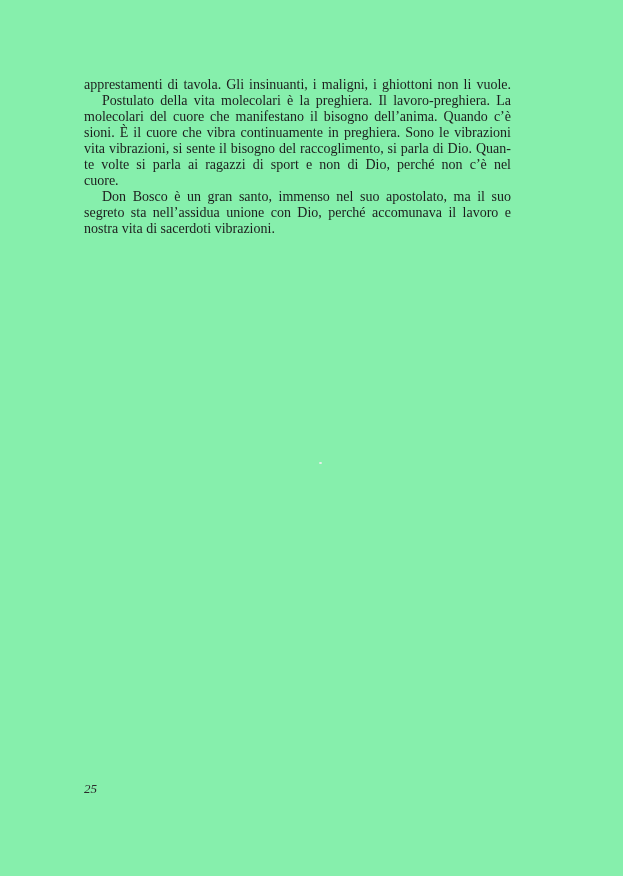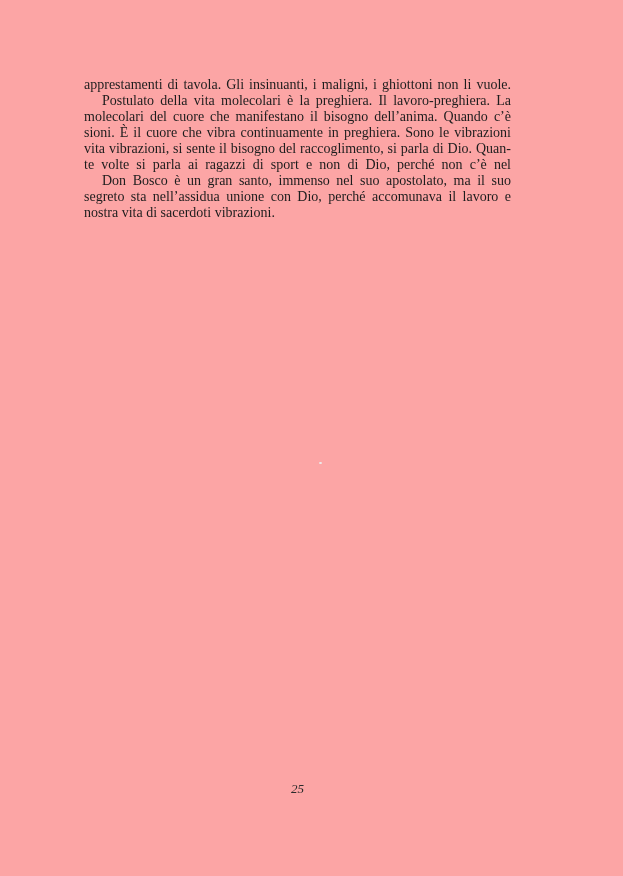--- a/index.html
+++ b/index.html
@@ -11,21 +11,21 @@
     height: 876px;
     position: relative;
     background: #fdfdfd;
     overflow: hidden;
     font-family: "Liberation Serif", serif;
     color: #1d1d1d;
   }
   .scan-page {
     position: absolute;
     inset: 0;
-    background: #fca5a5;
+    background: #86efac;
   }
   .text-block {
     position: absolute;
     left: 84px;
     top: 77px;
     width: 427px;
     font-size: 14px;
     line-height: 16px;
     text-rendering: optimizeLegibility;
   }
@@ -37,21 +37,21 @@
     text-align-last: justify;
   }
   .line.indent {
     text-indent: 18px;
   }
   .page-number {
     position: absolute;
     left: 84px;
     top: 782px;
     width: 427px;
-    text-align: center;
+    text-align: left;
     font-style: italic;
     font-size: 13px;
     line-height: 14px;
     color: #2a2a2a;
   }
   .speck {
     position: absolute;
     left: 319px;
     top: 462px;
     width: 3px;
@@ -67,20 +67,21 @@
 
   <div class="text-block">
 
     <div class="line justify">apprestamenti di tavola. Gli insinuanti, i maligni, i ghiottoni non li vuole.</div>
 
     <div class="line justify indent">Postulato della vita molecolari è la preghiera. Il lavoro-preghiera. La</div>
     <div class="line justify">molecolari del cuore che manifestano il bisogno dell’anima. Quando c’è</div>
     <div class="line justify">sioni. È il cuore che vibra continuamente in preghiera. Sono le vibrazioni</div>
     <div class="line justify">vita vibrazioni, si sente il bisogno del raccoglimento, si parla di Dio. Quan-</div>
     <div class="line justify">te volte si parla ai ragazzi di sport e non di Dio, perché non c’è nel</div>
+    <div class="line">cuore.</div>
 
     <div class="line justify indent">Don Bosco è un gran santo, immenso nel suo apostolato, ma il suo</div>
     <div class="line justify">segreto sta nell’assidua unione con Dio, perché accomunava il lavoro e</div>
     <div class="line">nostra vita di sacerdoti vibrazioni.</div>
   </div>
 
   <div class="speck"></div>
 
   <div class="page-number">25</div>
 

